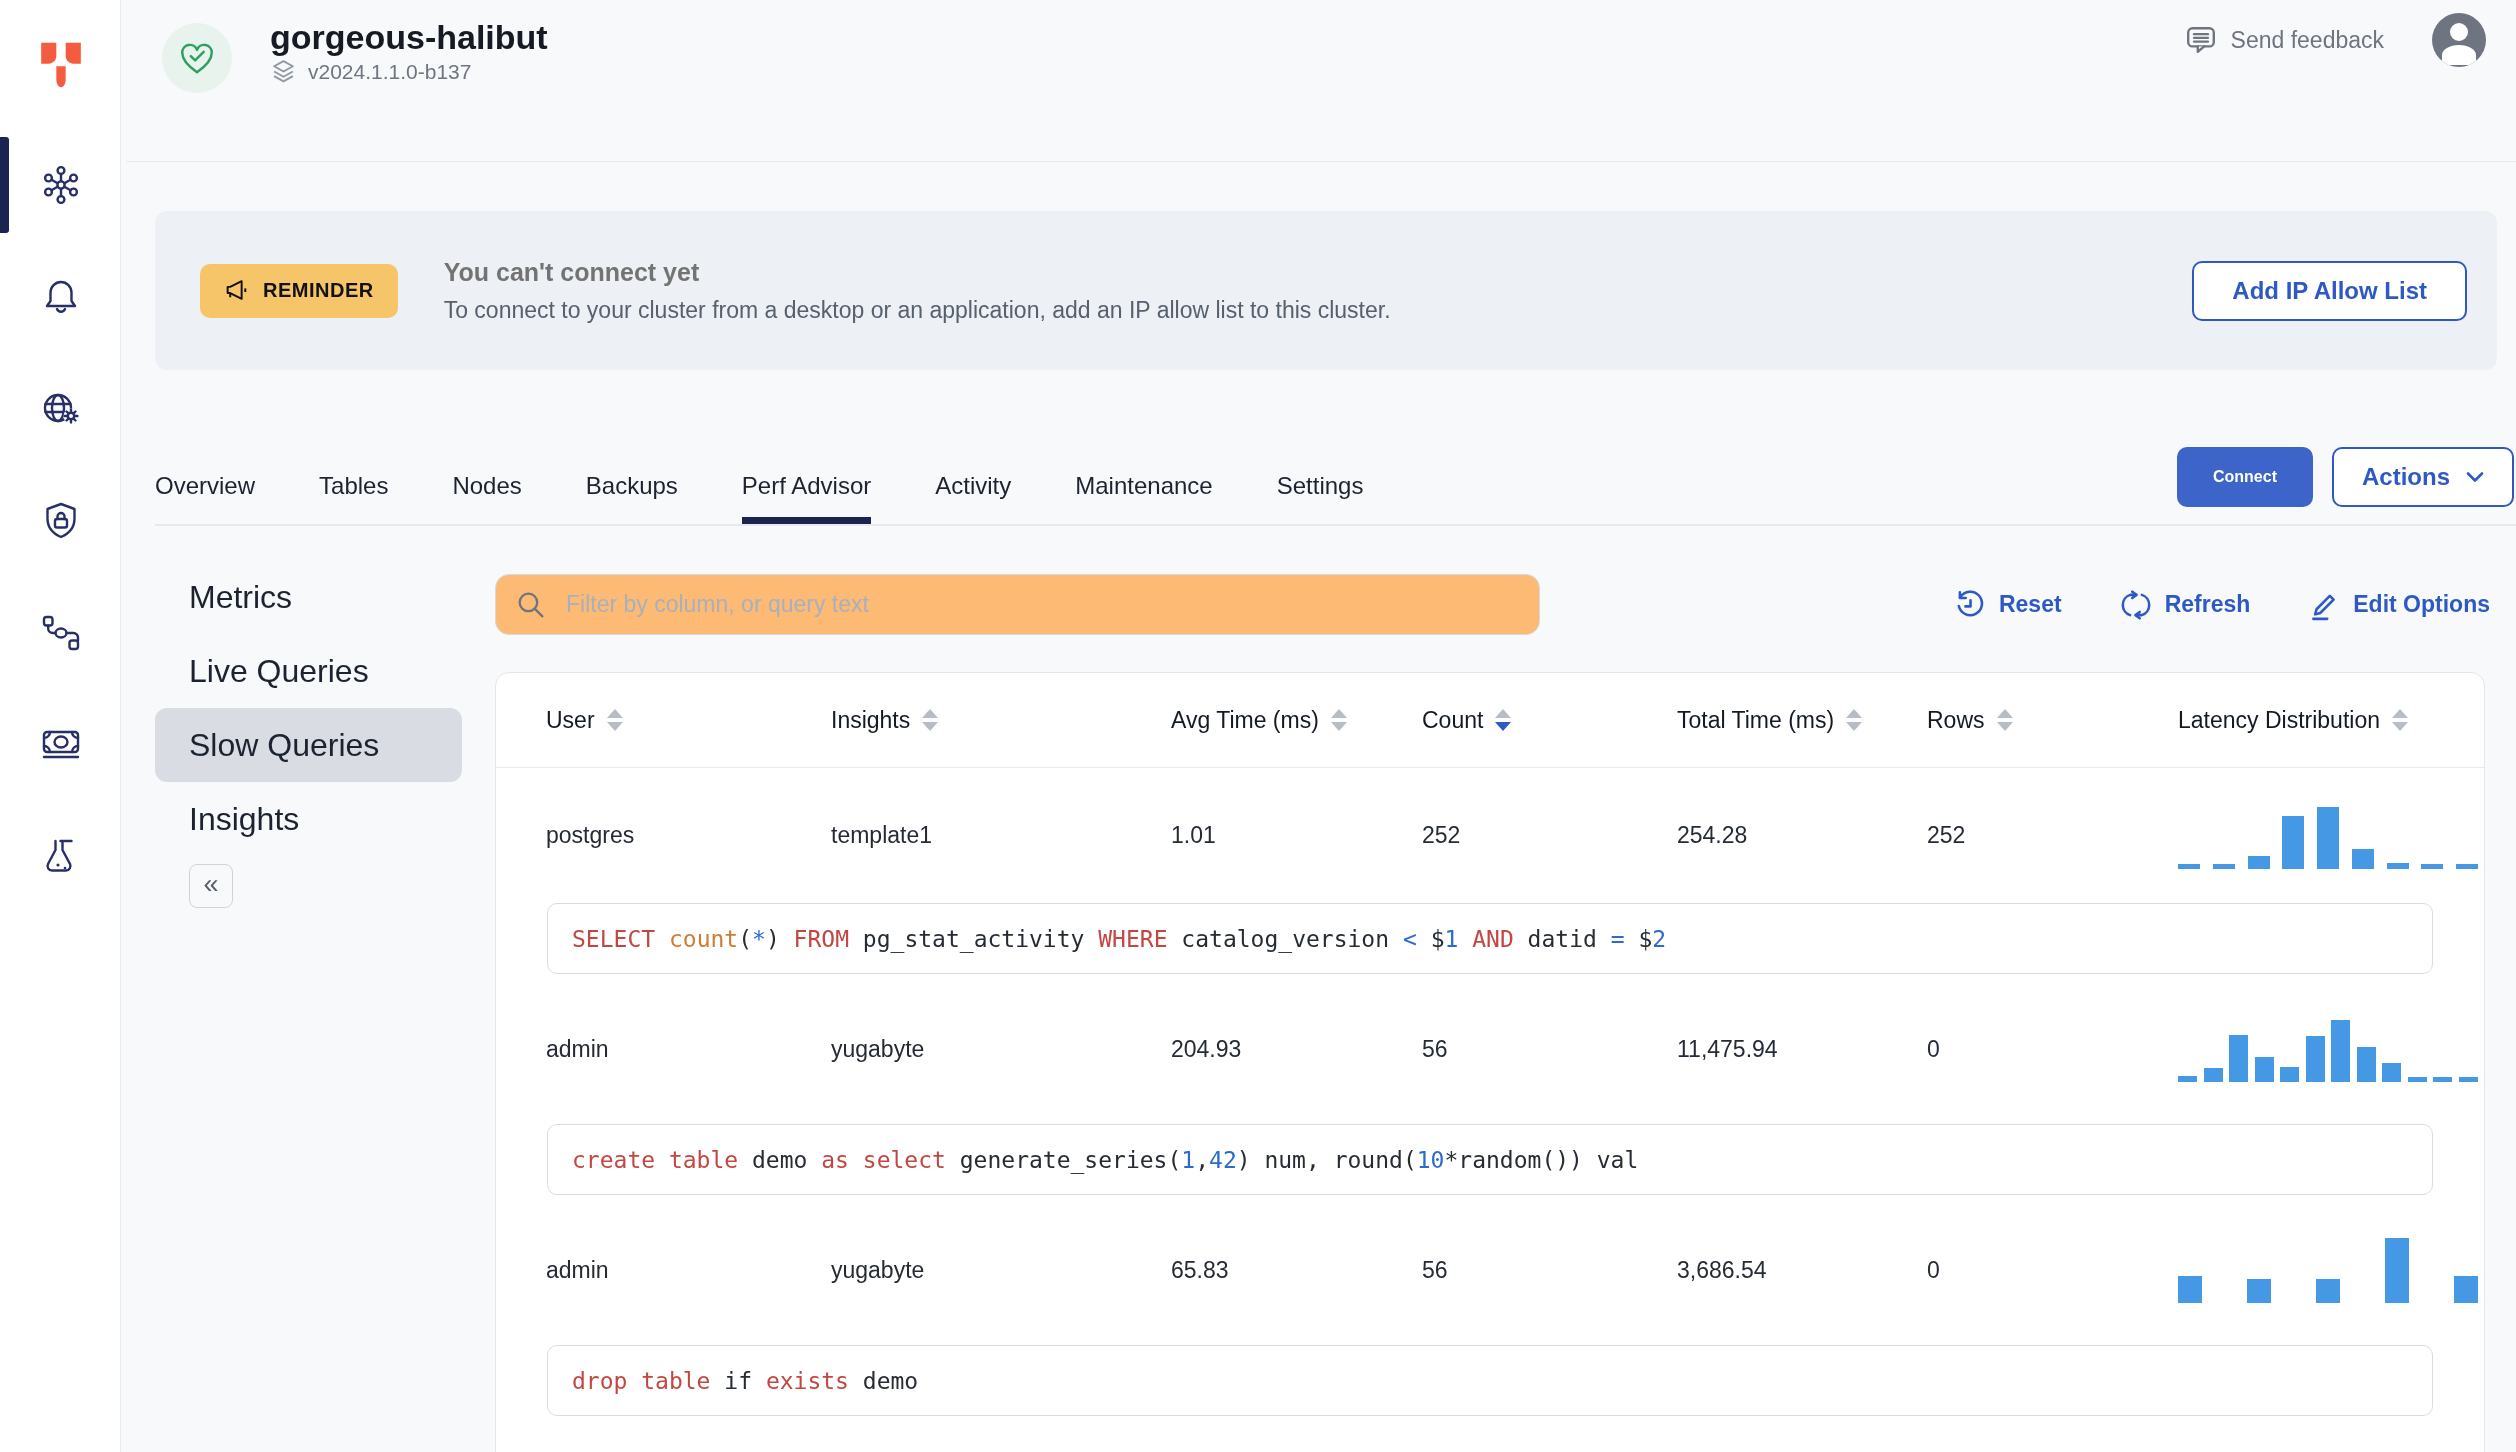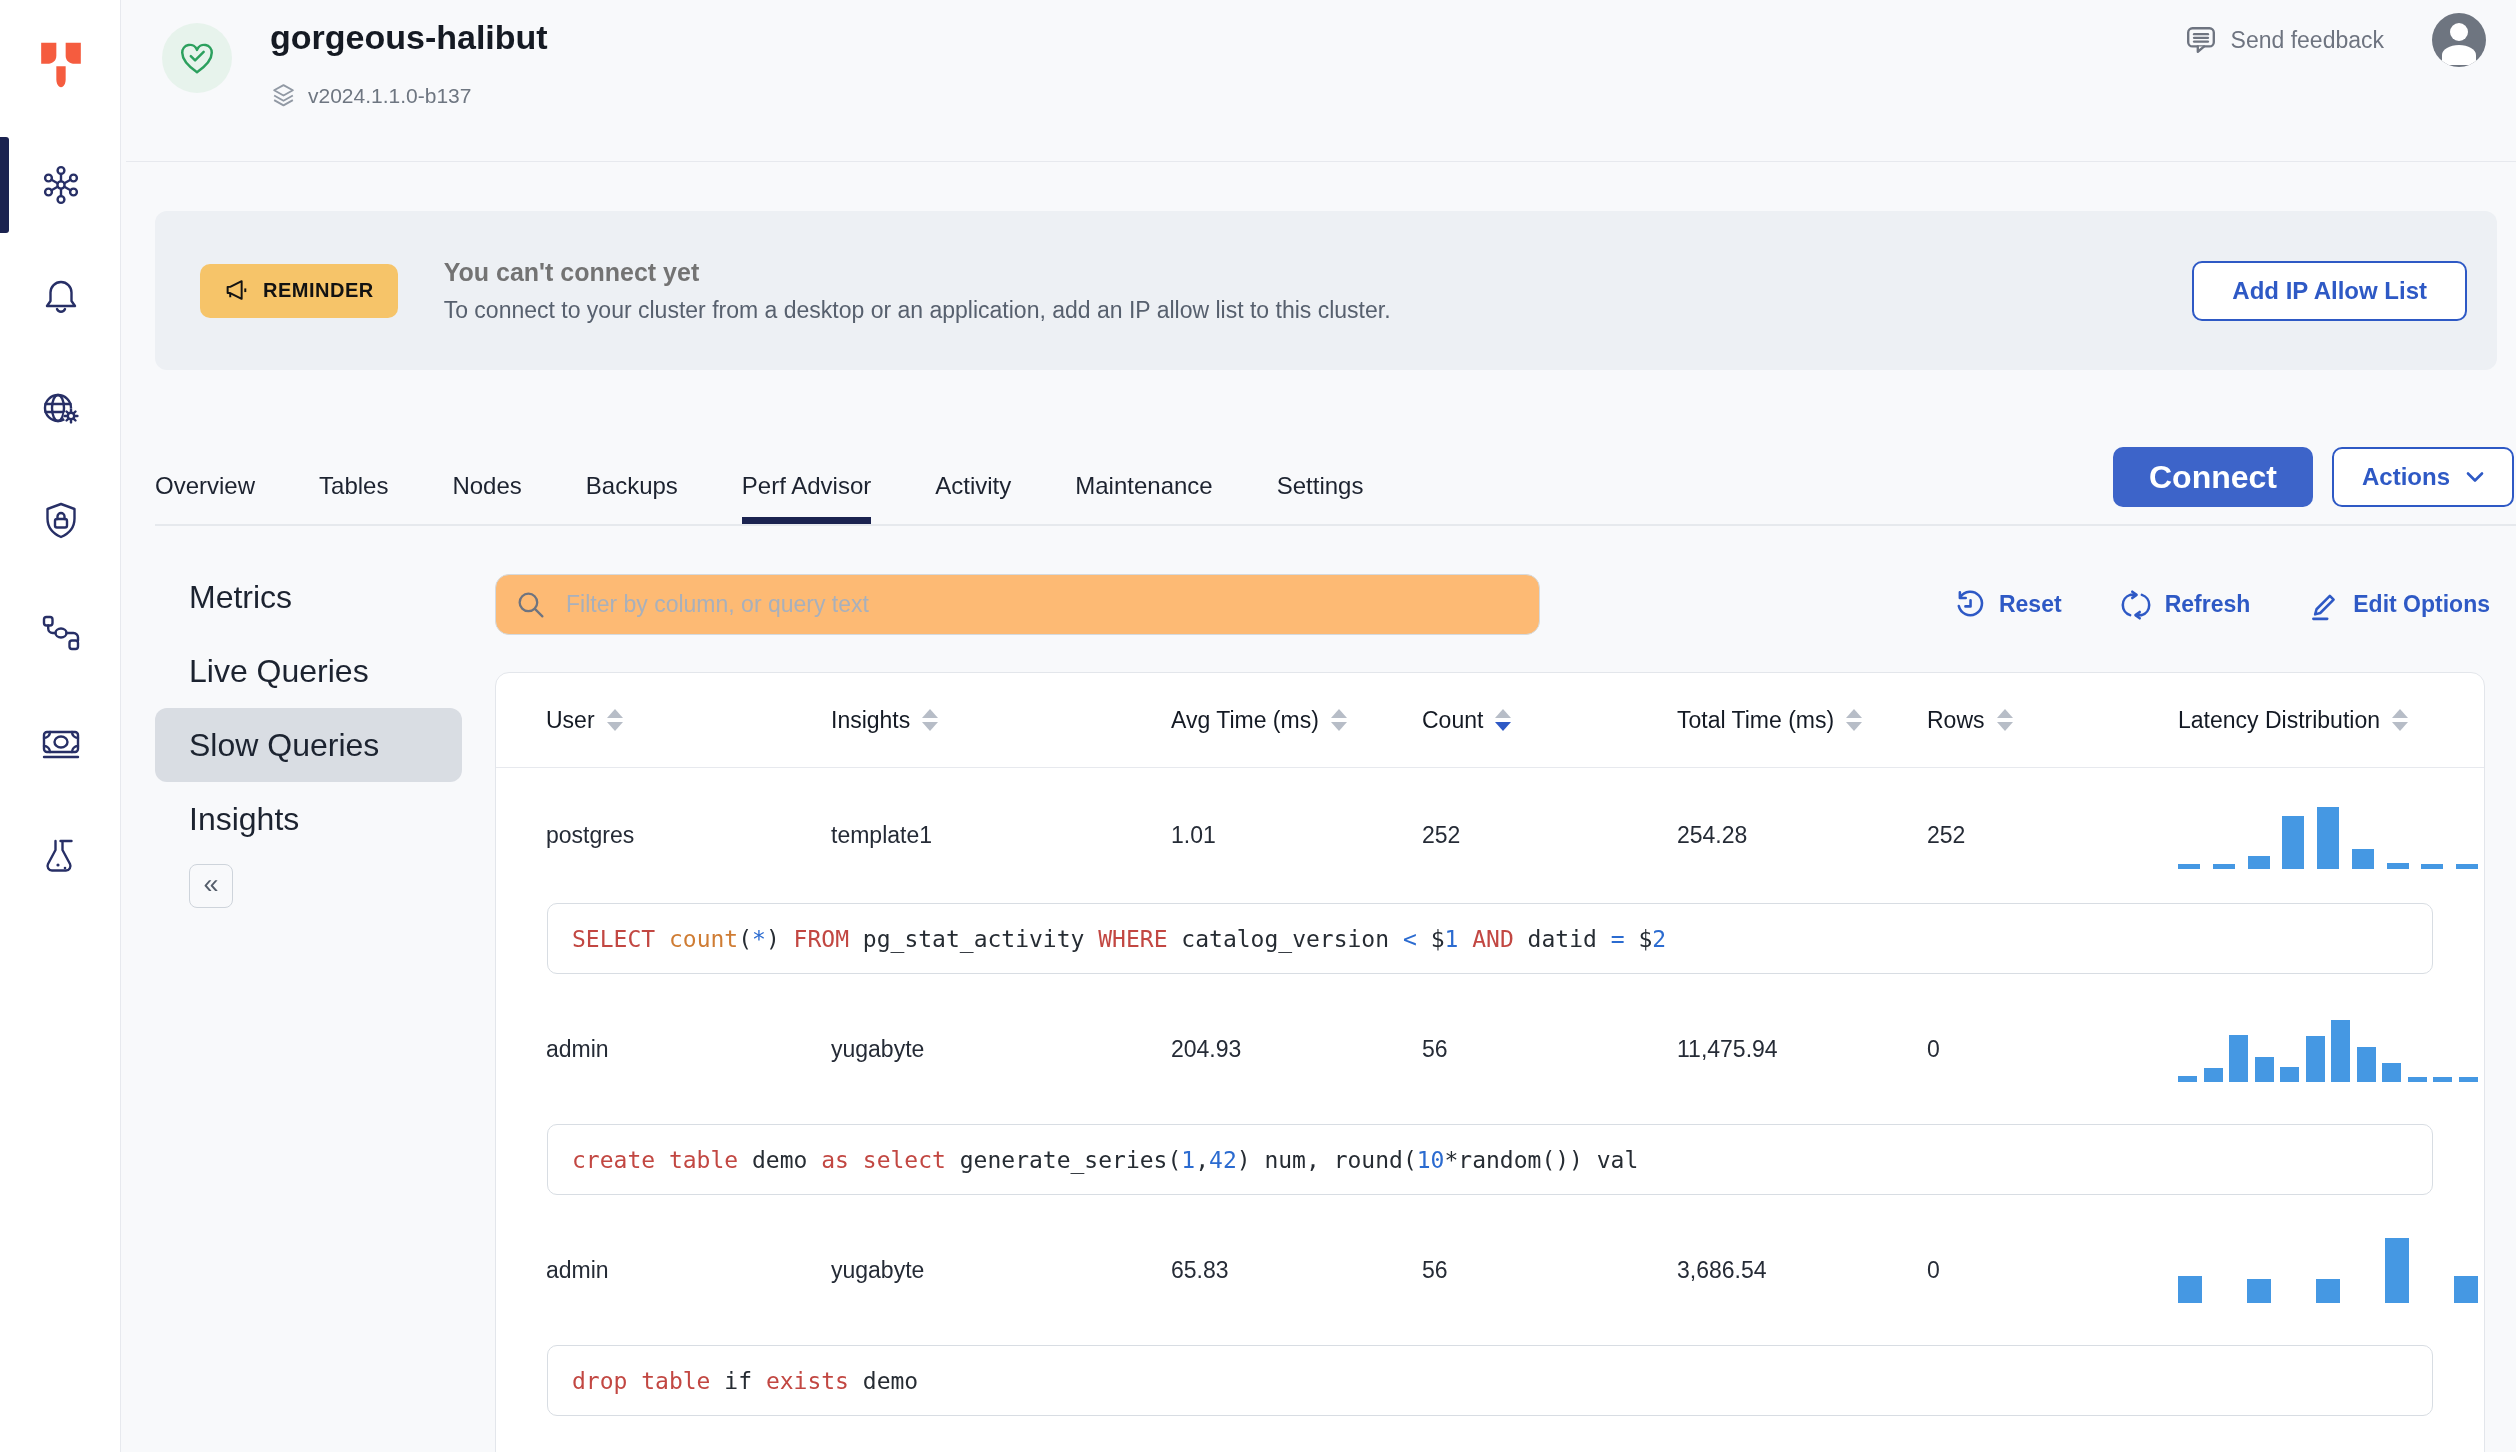--- a/index.html
+++ b/index.html
@@ -22,21 +22,21 @@
   .nav-item{position:relative;width:121px;height:112px;display:flex;align-items:center;justify-content:center;cursor:pointer;}
   .nav-item svg{width:44px;height:44px;stroke:#272f66;fill:none;stroke-width:2.4;stroke-linecap:round;stroke-linejoin:round;}
   .nav-item.active::before{content:"";position:absolute;left:0;top:8px;width:9px;height:96px;background:var(--navy);border-radius:0 3px 3px 0;}
 
   
   .header{position:absolute;left:121px;right:0;top:0;height:162px;}
   .header::after{content:"";position:absolute;left:5px;right:0;bottom:0;height:1.5px;background:#e7e9ee;}
   .status-circle{position:absolute;left:41px;top:23px;width:70px;height:70px;border-radius:50%;background:#e7f3ec;display:flex;align-items:center;justify-content:center;}
   .title-block{position:absolute;left:149px;top:16px;}
   .cluster-title{font-size:34px;font-weight:bold;color:#151a23;line-height:42px;}
-  .version-row{display:flex;align-items:center;gap:11px;margin-top:24px;color:#6e7681;font-size:21px;}
+  .version-row{display:flex;align-items:center;gap:11px;margin-top:0;color:#6e7681;font-size:21px;}
   .header-right{position:absolute;right:30px;top:0;height:80px;display:flex;align-items:center;gap:18px;}
   .feedback{display:flex;align-items:center;gap:14px;color:#6e7480;font-size:23px;cursor:pointer;}
   .avatar{width:54px;height:54px;border-radius:50%;background:#6e7580;position:relative;overflow:hidden;margin-left:30px;cursor:pointer;}
   .avatar .head{position:absolute;left:50%;top:10px;transform:translateX(-50%);width:18px;height:18px;border-radius:50%;background:#fff;}
   .avatar .shoulders{position:absolute;left:50%;top:32px;transform:translateX(-50%);width:34px;height:20px;border-radius:50% 50% 0 0;background:#fff;}
 
   
   .banner{position:absolute;left:155px;top:211px;width:2342px;height:159px;background:#edf0f4;border-radius:12px;display:flex;align-items:center;}
   .badge{margin-left:45px;height:54px;padding:0 24px;background:var(--amber);border-radius:10px;display:flex;align-items:center;gap:12px;font-size:20px;font-weight:bold;color:#121212;letter-spacing:.5px;flex:none;}
   .banner-text{margin-left:46px;}
@@ -44,21 +44,21 @@
   .banner-desc{font-size:23px;color:#57606e;margin-top:10px;}
   .btn-outline{background:#fff;border:2px solid var(--accent);color:var(--accent);font-weight:600;border-radius:10px;cursor:pointer;font-family:inherit;}
   .banner .btn-outline{margin-left:auto;margin-right:30px;height:60px;padding:0 38px;font-size:24px;flex:none;}
 
   
   .tabbar{position:absolute;left:155px;right:0;top:447px;height:79px;border-bottom:2px solid #e6e9ed;}
   .tabs{display:flex;gap:64px;height:100%;}
   .tab{display:flex;align-items:center;font-size:24px;color:#1d2330;border-bottom:7px solid transparent;padding-top:7px;cursor:pointer;white-space:nowrap;}
   .tab.active{border-bottom-color:var(--navy);font-weight:500;}
   .cluster-buttons{position:absolute;right:2px;top:0;display:flex;gap:19px;}
-  .btn-connect{height:60px;padding:0 36px;background:var(--connect);color:#fff;border:none;border-radius:10px;font-size:32px;font-weight:600;cursor:pointer;font-family:inherit;}
+  .btn-connect{height:60px;padding:0 36px;background:var(--connect);color:#fff;border:none;border-radius:10px;font-size:16px;font-weight:600;cursor:pointer;font-family:inherit;}
   .btn-actions{height:60px;padding:0 28px;font-size:24px;display:flex;align-items:center;gap:16px;}
 
   
   .subnav{position:absolute;left:155px;top:560px;width:307px;}
   .subnav-item{height:74px;display:flex;align-items:center;padding-left:34px;font-size:32px;color:#1c2330;border-radius:12px;cursor:pointer;}
   .subnav-item.active{background:#d9dde3;}
   .collapse-btn{margin:8px 0 0 34px;width:44px;height:44px;border:1.5px solid #ced4db;border-radius:8px;background:transparent;color:#555e6b;font-size:27px;line-height:1;cursor:pointer;display:flex;align-items:center;justify-content:center;padding-bottom:4px;}
 
   
   .search-wrap{position:absolute;left:495px;top:574px;width:1045px;height:61px;}

